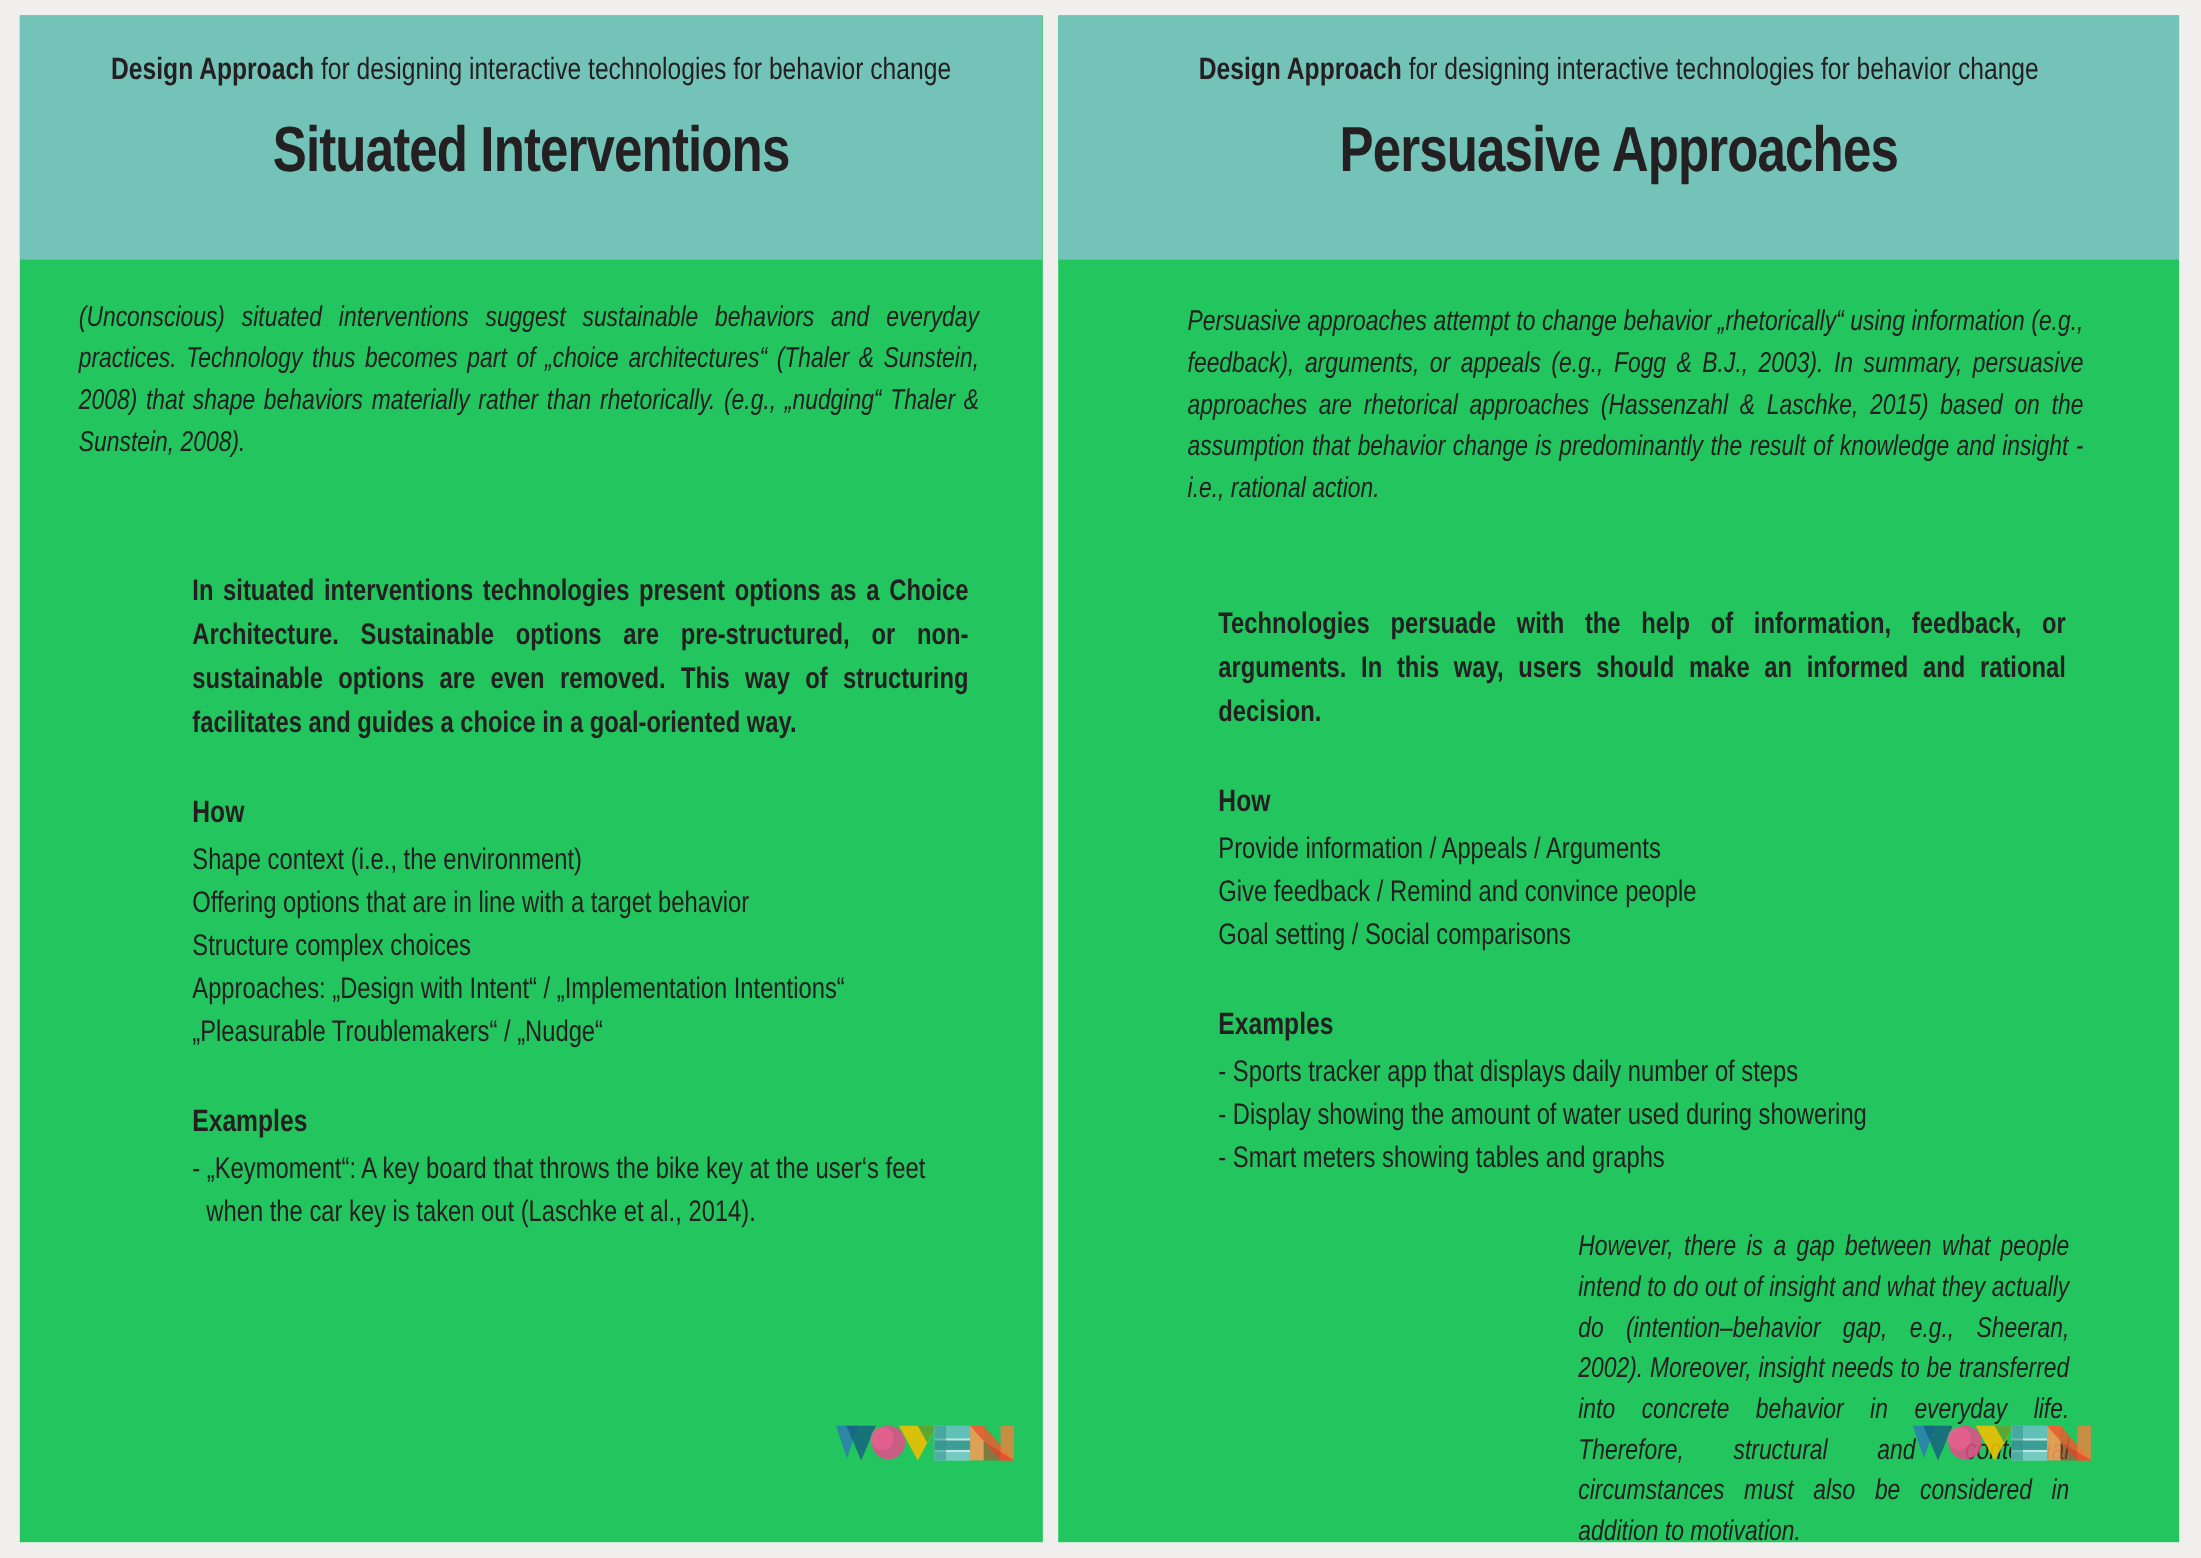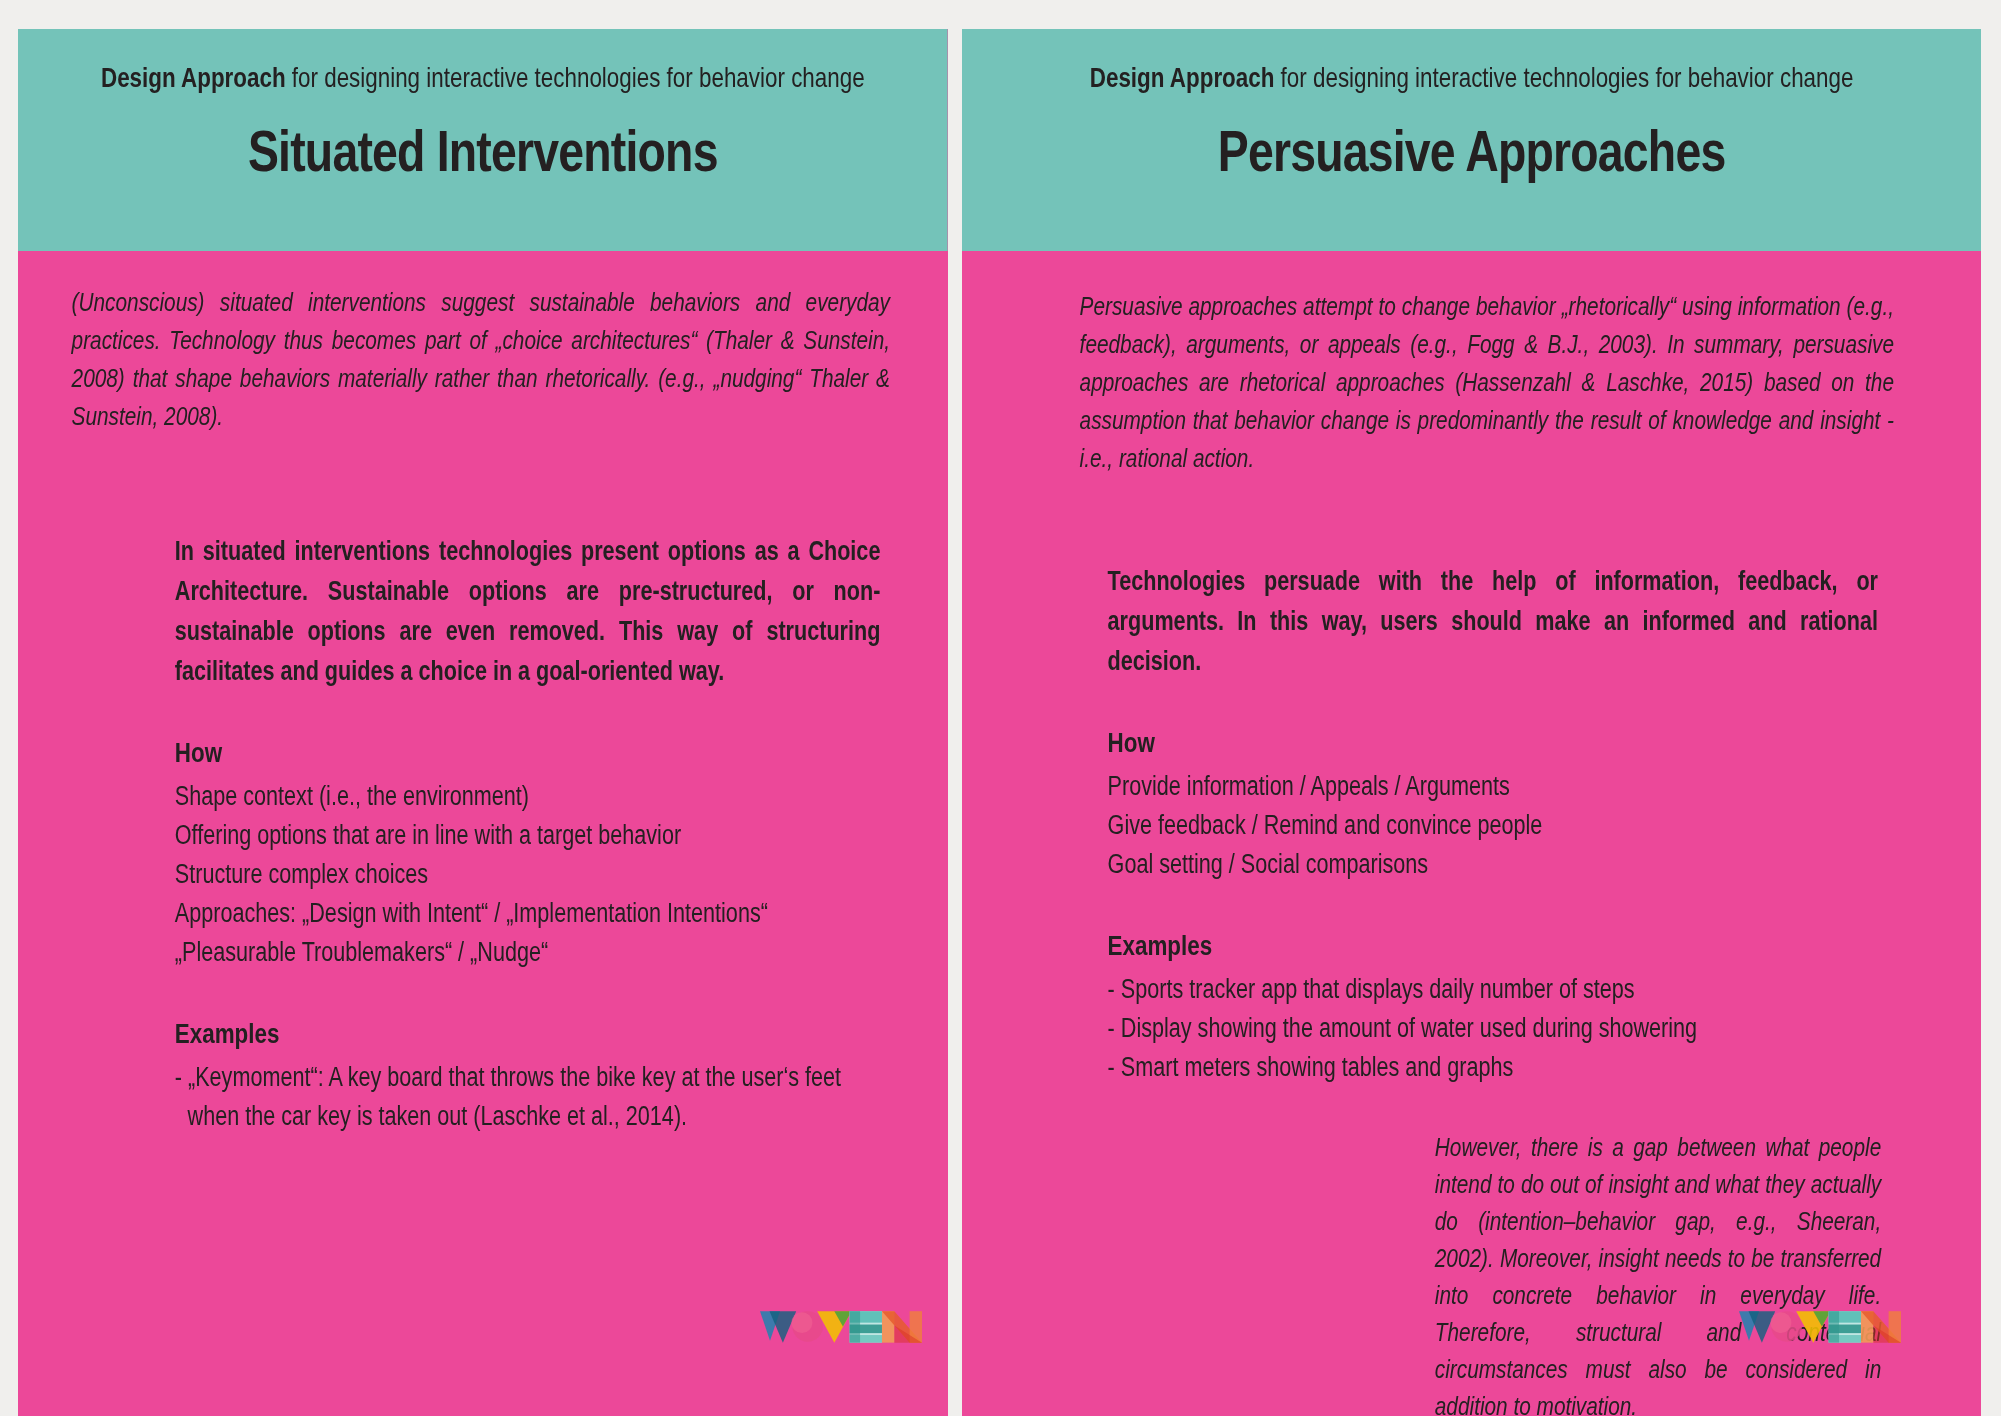--- a/index.html
+++ b/index.html
@@ -5,23 +5,23 @@
   html, body {
     margin: 0; padding: 0;
     width: 2001px; height: 1416px;
     background: #f0efed;
     overflow: hidden;
     font-family: "Liberation Sans", "DejaVu Sans", sans-serif;
     color: #242021;
   }
   .card {
     position: absolute;
-    top: 29px;
+    top: 14px;
     height: 1388px;
-    background: #ec4899;
+    background: #22c55e;
     overflow: hidden;
   }
   .card-left  { left: 18px;  width: 930px; }
   .card-right { left: 962px; width: 1019px; }
 
   
   .scalewrap { transform: scaleX(0.8); transform-origin: top left; }
   .card-left  .scalewrap { width: 1162px; }
   .card-right .scalewrap { width: 1274px; }
 

